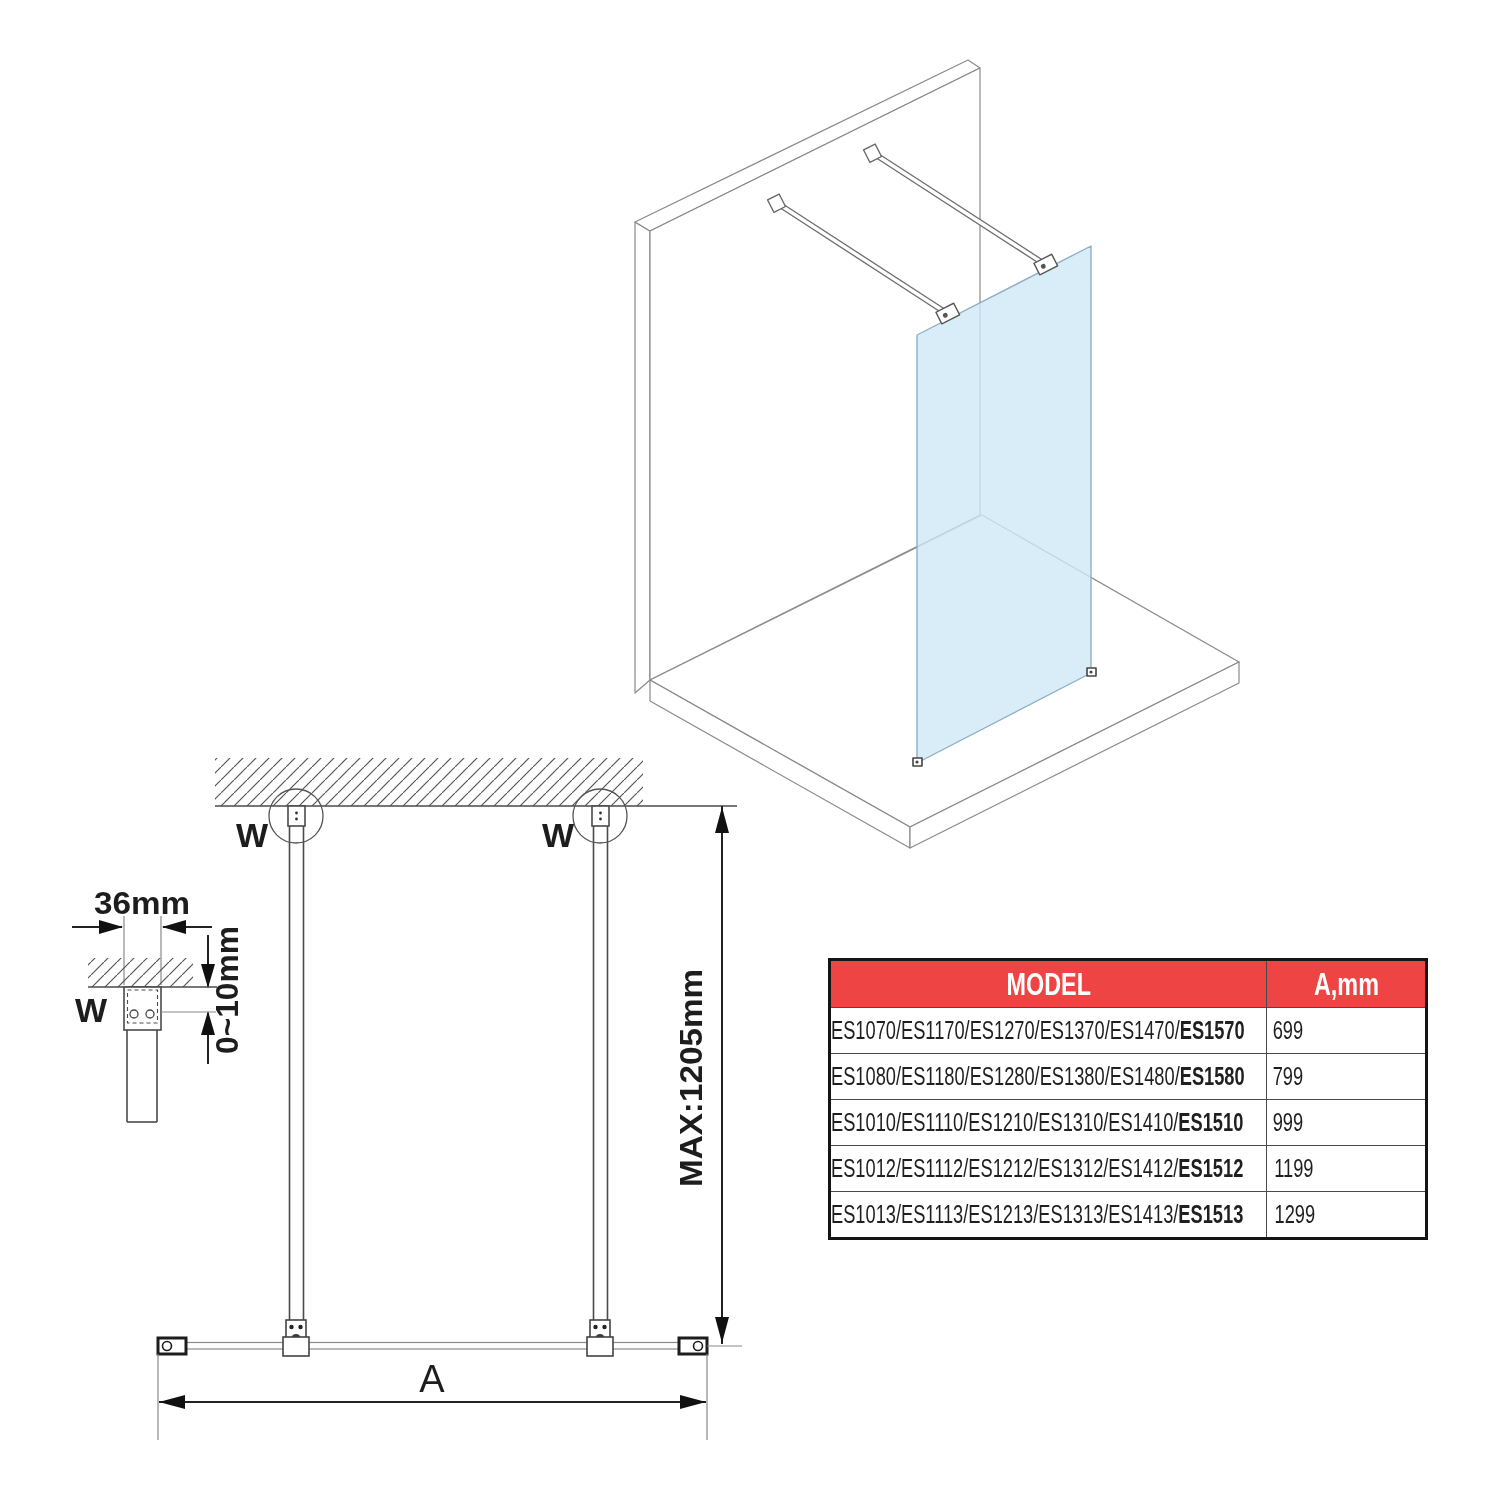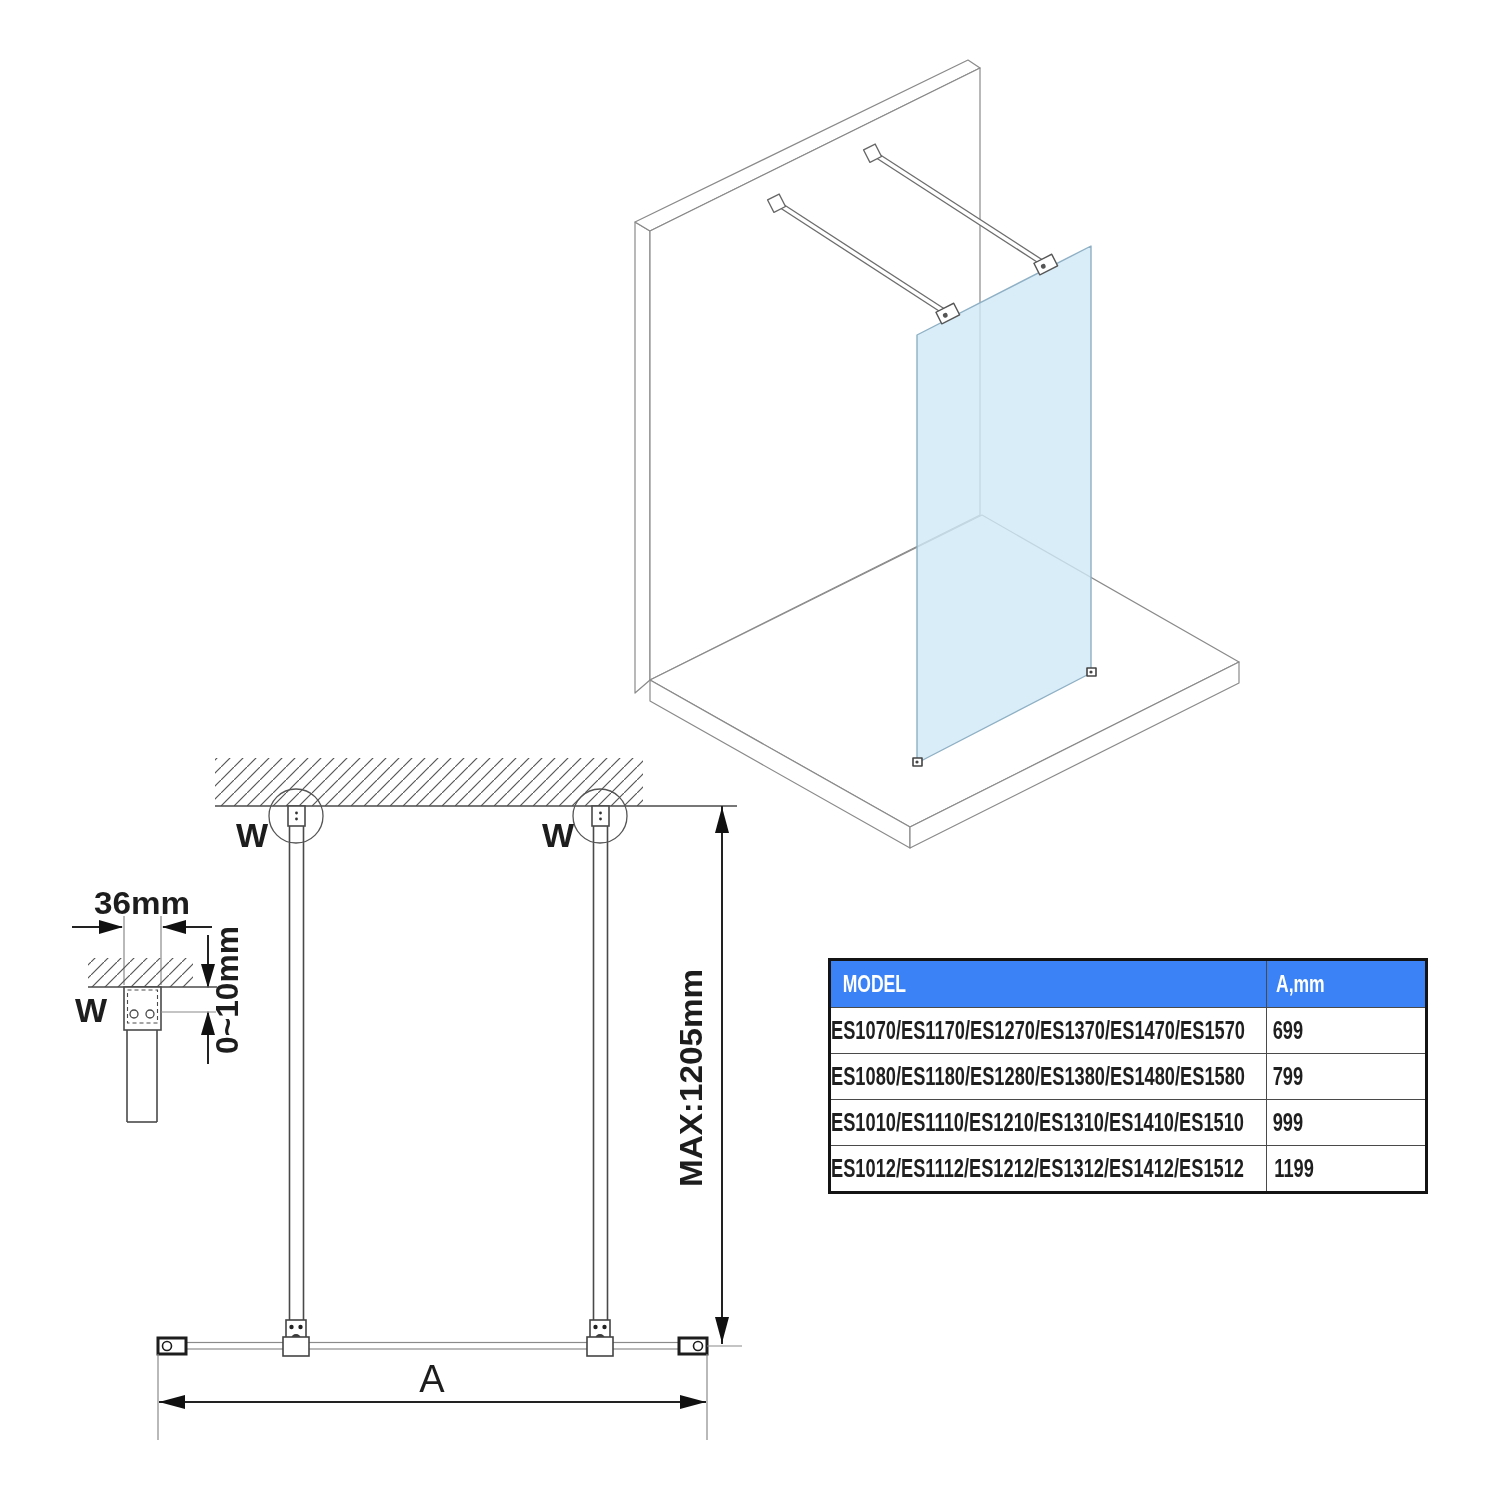--- a/index.html
+++ b/index.html
@@ -2,23 +2,23 @@
 <html><head>
 <meta charset="utf-8">
 <style>
   html,body{margin:0;padding:0;background:#ffffff;}
   .canvas{position:relative;width:1500px;height:1500px;background:#fff;overflow:hidden;
           font-family:"Liberation Sans",sans-serif;}
   .canvas > svg{position:absolute;left:0;top:0;}
   
   table.spec{position:absolute;left:828px;top:958px;width:597px;border-collapse:collapse;
              table-layout:fixed;background:#fff;border:3px solid #141414;}
-  table.spec th,table.spec td{border:1.5px solid #4a4a4a;padding:0;overflow:hidden;font-weight:bold;}
-  table.spec thead th{background:#3b82f6;color:#ffffff;height:46px;font-size:24px;
-                      font-weight:bold;text-align:left;}
+  table.spec th,table.spec td{border:1.5px solid #4a4a4a;padding:0;overflow:hidden;}
+  table.spec thead th{background:#ef4444;color:#ffffff;height:46px;font-size:32px;
+                      font-weight:bold;text-align:center;}
   table.spec td{height:45px;font-size:25px;color:#1f1f1f;background:#fff;}
   td.model-cell{text-align:left;padding-left:9px;}
   td.value-cell{font-size:27px;}
   .cond{display:inline-block;transform:scaleX(.73);transform-origin:left center;white-space:nowrap;}
   .cond-c{display:inline-block;transform:scaleX(.73);transform-origin:center center;white-space:nowrap;}
   .col-model{width:437px;}
   .col-a{width:160px;}
   text{font-family:"Liberation Sans",sans-serif;fill:#1d1d1d;}
 </style>
 </head>
@@ -213,16 +213,20 @@
       <td class="value-cell"><span class="cond-c">799</span></td>
     </tr>
     <tr>
       <td class="model-cell"><span class="cond"><span>ES1010/ES1110/ES1210/ES1310/ES1410/</span><b>ES1510</b></span></td>
       <td class="value-cell"><span class="cond-c">999</span></td>
     </tr>
     <tr>
       <td class="model-cell"><span class="cond"><span>ES1012/ES1112/ES1212/ES1312/ES1412/</span><b>ES1512</b></span></td>
       <td class="value-cell"><span class="cond-c">1199</span></td>
     </tr>
+    <tr>
+      <td class="model-cell"><span class="cond"><span>ES1013/ES1113/ES1213/ES1313/ES1413/</span><b>ES1513</b></span></td>
+      <td class="value-cell"><span class="cond-c">1299</span></td>
+    </tr>
   </tbody>
 </table>
 
 </div>
 
 </body></html>

